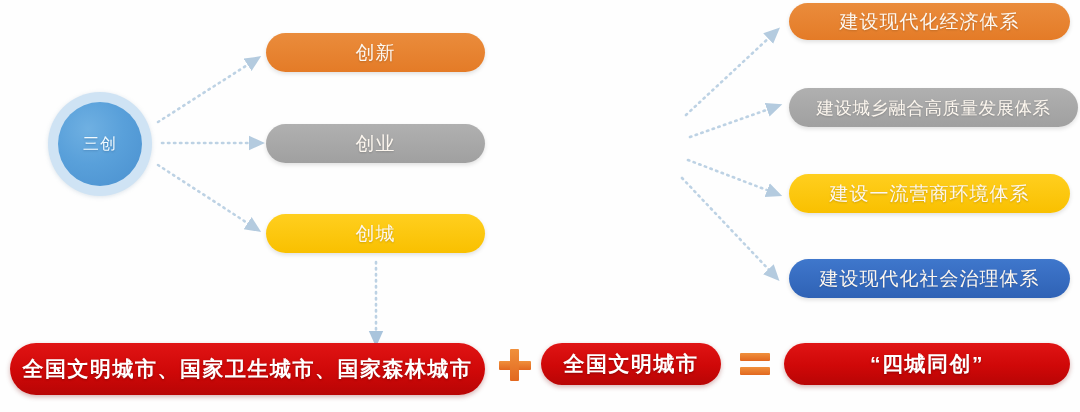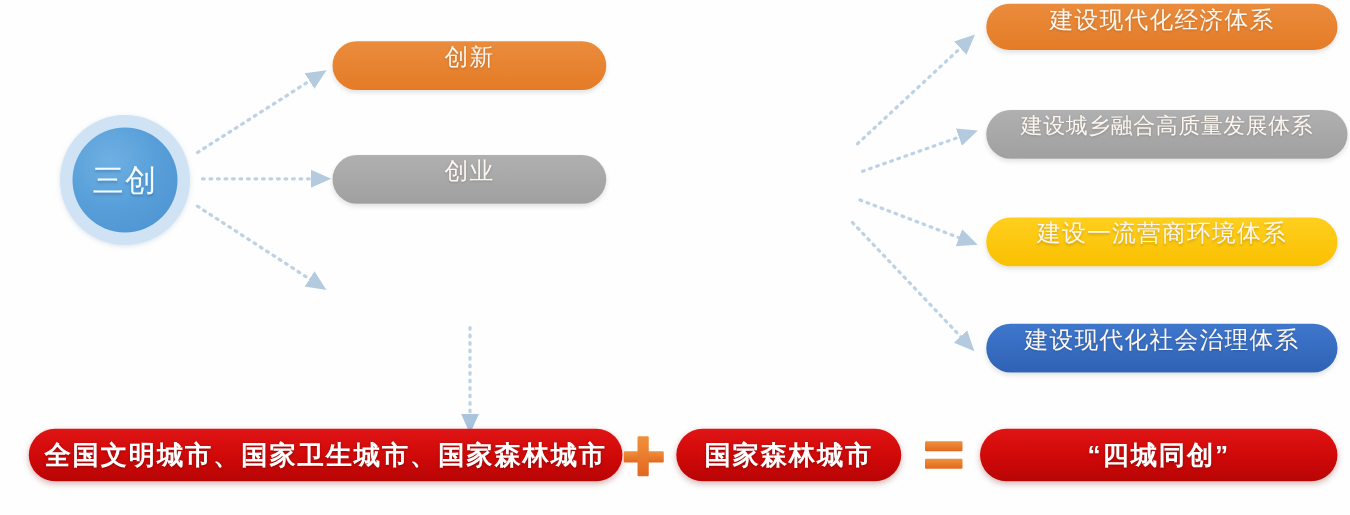--- a/index.html
+++ b/index.html
@@ -25,32 +25,32 @@
     box-shadow:0 1px 4px rgba(120,150,180,.25);
   }
   .node-core{
     position:absolute;
     border-radius:50%;
     background:radial-gradient(circle at 36% 32%, #6fb0e2 0%, #59a0da 45%, #4a90cf 100%);
     display:flex;align-items:center;justify-content:center;
   }
   .node-label{
     color:#f2fbff;
-    font-size:25px;
+    font-size:16px;
     letter-spacing:1px;
     font-weight:400;
     text-shadow:0 1px 2px rgba(40,90,140,.45);
     white-space:nowrap;
   }
 
   
   .pill{
     position:absolute;
     border-radius:999px;
-    display:flex;justify-content:center;
+    display:flex;align-items:center;justify-content:center;
     box-shadow:0 2px 4px rgba(0,0,0,.12);
     white-space:nowrap;
   }
   .pill-text{
     color:#fdf7ef;
     font-size:19px;
     letter-spacing:1px;
     text-shadow:0 1px 2px rgba(0,0,0,.18);
   }
   .pill.orange{background:linear-gradient(180deg,#ea8c3c 0%,#e47b27 100%);}
@@ -121,49 +121,52 @@
   </div>
 
   <div class="pill gray" style="left:266px;top:124px;width:219px;height:39px;">
     <span class="pill-text">创业</span>
   </div>
 
   <div class="pill orange" style="left:266px;top:33px;width:219px;height:39px;">
     <span class="pill-text">创新</span>
   </div>
 
+  <div class="pill yellow" style="left:266px;top:214px;width:219px;height:39px;">
+    <span class="pill-text">创城</span>
+  </div>
 
 
   <div class="pill orange" style="left:789px;top:3px;width:281px;height:37px;">
     <span class="pill-text">建设现代化经济体系</span>
   </div>
 
   <div class="pill yellow" style="left:789px;top:174px;width:281px;height:39px;">
     <span class="pill-text">建设一流营商环境体系</span>
   </div>
 
   <div class="pill gray" style="left:789px;top:88px;width:289px;height:39px;">
     <span class="pill-text" style="font-size:17.5px;letter-spacing:0.5px;">建设城乡融合高质量发展体系</span>
   </div>
 
   <div class="pill blue" style="left:789px;top:259px;width:281px;height:39px;">
     <span class="pill-text">建设现代化社会治理体系</span>
   </div>
 
-  <div class="red-pill" style="left:23px;top:343px;width:475px;height:42px;">
+  <div class="red-pill" style="left:10px;top:343px;width:475px;height:52px;">
     <span class="rp-text">全国文明城市、国家卫生城市、国家森林城市</span>
   </div>
 
   <div class="op-symbol" style="left:498px;top:348px;width:34px;height:34px;">
     <div class="plus-h" style="left:1px;top:13px;width:32px;height:9px;"></div>
     <div class="plus-v" style="left:12px;top:1px;width:9px;height:32px;"></div>
   </div>
 
   <div class="red-pill" style="left:541px;top:343px;width:180px;height:42px;">
-    <span class="rp-text">国家森林城市</span>
+    <span class="rp-text">全国文明城市</span>
   </div>
 
   <div class="op-symbol" style="left:740px;top:350px;width:30px;height:28px;">
     <div class="eq-bar" style="top:3px;"></div>
     <div class="eq-bar" style="top:17px;"></div>
   </div>
 
   <div class="red-pill" style="left:784px;top:343px;width:286px;height:42px;">
     <span class="rp-text">“四城同创”</span>
   </div>

